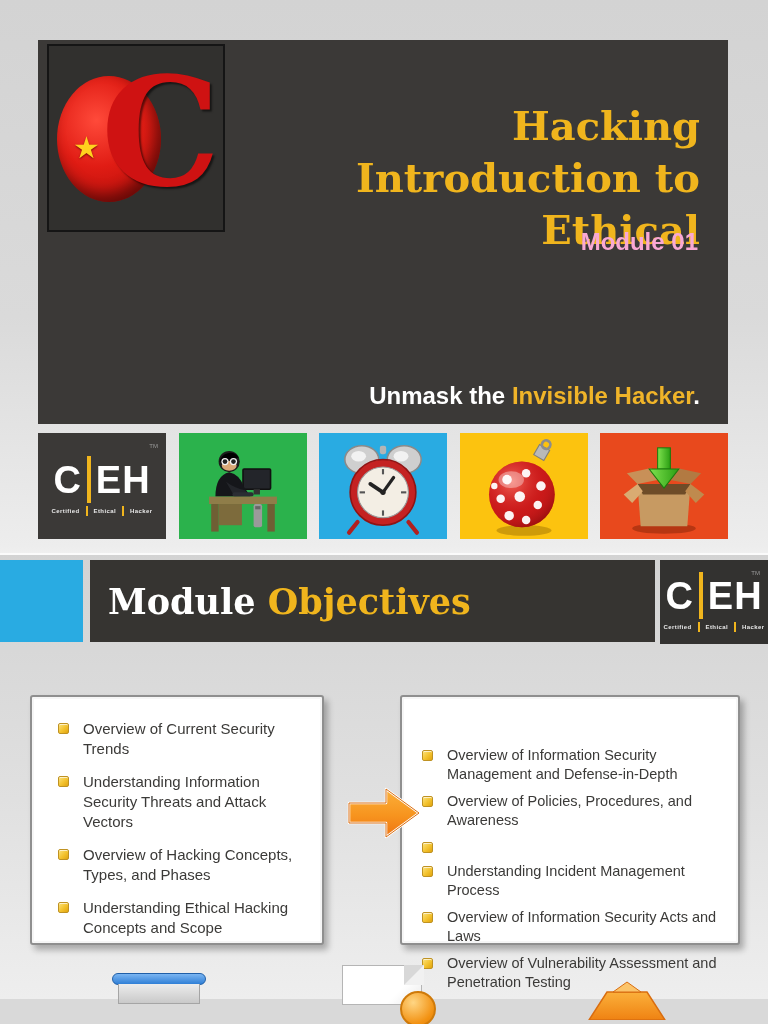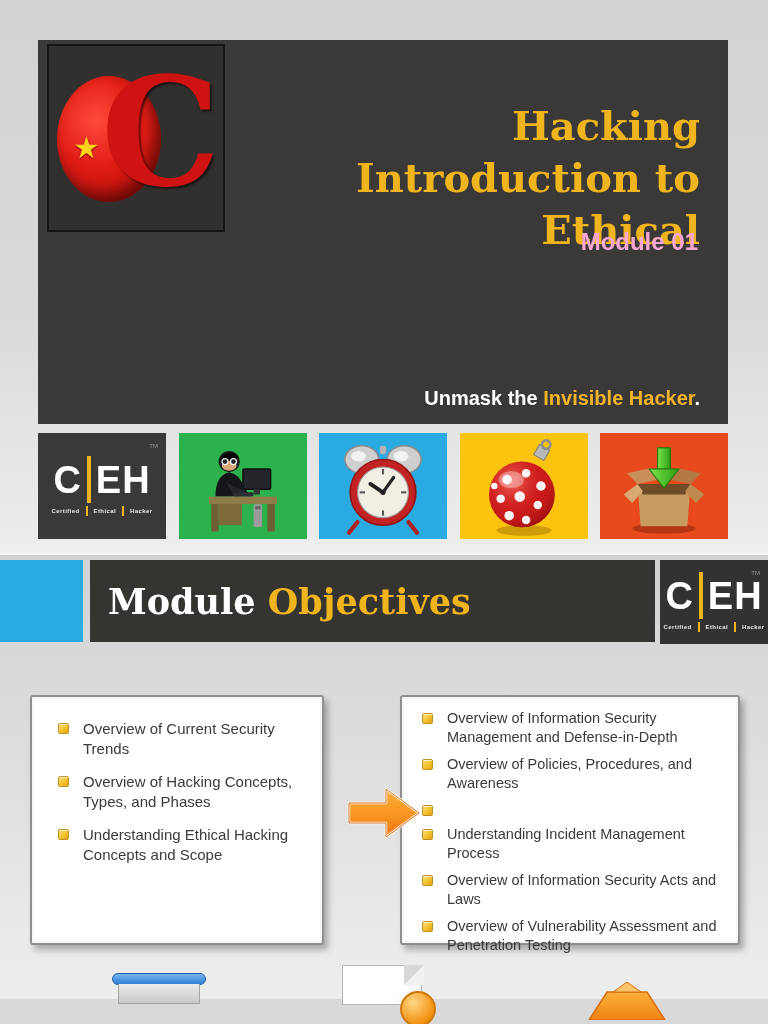--- a/index.html
+++ b/index.html
@@ -24,21 +24,21 @@
   .logo-star { position:absolute; left:24px; top:84px; font-size:30px; color:#ffd21e;
     text-shadow:0 1px 2px rgba(90,0,0,.8); }
   .logo-c { position:absolute; left:52px; top:6px; font-family:"DejaVu Serif",serif; font-weight:bold;
     font-size:150px; line-height:160px; color:#cf1212; text-shadow:2px 2px 2px rgba(0,0,0,.55); }
   .logo-text { position:absolute; left:62px; top:70px; font-size:33px; font-weight:bold; letter-spacing:1px;
     color:#d01010; text-shadow:1px 1px 0 #4d0000, -1px -1px 0 #ff7a6a; }
 
   .s1-title { position:absolute; right:28px; top:60px; width:500px; text-align:right;
     font-family:"DejaVu Serif",serif; font-weight:bold; font-size:40px; line-height:52px; color:#F0B51D; }
   .s1-module { position:absolute; right:30px; top:188px; font-size:24px; font-weight:bold; color:#f9a8d4; }
-  .s1-tagline { position:absolute; right:28px; bottom:14px; font-size:20px; font-weight:bold; color:#fff;margin-left:6px; }
+  .s1-tagline { position:absolute; right:28px; bottom:14px; font-size:24px; font-weight:bold; color:#fff;margin-left:6px; }
   .s1-tagline .hl { color:#F0B429; }
 
   
   .tile { position:absolute; top:433px; width:128px; height:106px; overflow:hidden; }
   .tile svg { display:block; width:100%; height:100%; }
   .t1 { left:38px; } .t2 { left:178.5px; } .t3 { left:319px; } .t4 { left:459.5px; } .t5 { left:600px; }
 
   
   .ceh { position:relative; display:flex; flex-direction:column; align-items:center; justify-content:center;
     width:100%; height:100%; }
@@ -67,21 +67,21 @@
     border:2px solid #8f8f8f; border-radius:3px;
     box-shadow:4px 5px 6px rgba(0,0,0,.28), inset 0 0 0 2px #f6f6f6; }
   .obj-box--left  { left:30px;  width:294px; }
   .obj-box--right { left:400px; width:340px; }
   ul.obj { list-style:none; padding:22px 6px 0 26px; }
   ul.obj li { display:flex; gap:14px; margin-bottom:13px;
     color:#3b3a38; font-size:15px; line-height:20px; font-weight:500; }
   .bullet-sq { flex:0 0 auto; width:11px; height:11px; margin-top:4px; border-radius:2px;
     background:linear-gradient(135deg,#fbe27c 0%,#f3c22e 55%,#e0a410 100%);
     border:1px solid #bf9222; box-shadow:inset 0 1px 0 rgba(255,255,255,.65); }
-  ul.obj--right { padding:12px 4px 0 20px; }
+  ul.obj--right { padding:12px 4px 0 20px;margin-top:37px; }
   ul.obj--right li { font-size:14.5px; line-height:18.5px; margin-bottom:9px; }
 
   .arrow-wrap { position:absolute; left:346px; top:228px; width:78px; height:60px; z-index:5; }
 
   
   .wb-bar { position:absolute; left:112px; top:418px; width:94px; height:12px; border-radius:6px;
     background:linear-gradient(180deg,#7ab5f2,#2f7fd6); border:1px solid #1f5fa8; }
   .wb-body { position:absolute; left:118px; top:429px; width:82px; height:20px;
     background:linear-gradient(180deg,#ececec,#c9c9c9); border:1px solid #a5a5a5; border-top:none; }
   .doc-sheet { position:absolute; left:342px; top:410px; width:80px; height:40px;
@@ -265,20 +265,24 @@
 
     <div class="obj-box obj-box--left">
       <ul class="obj">
 
           <li>
             <span class="bullet-sq"></span>
             <span>Overview of Current Security Trends</span>
           </li>
 
 
+          <li>
+            <span class="bullet-sq"></span>
+            <span>Understanding Information Security Threats and Attack Vectors</span>
+          </li>
 
           <li>
             <span class="bullet-sq"></span>
             <span>Overview of Hacking Concepts, Types, and Phases</span>
           </li>
 
           <li>
             <span class="bullet-sq"></span>
             <span>Understanding Ethical Hacking Concepts and Scope</span>
           </li>

